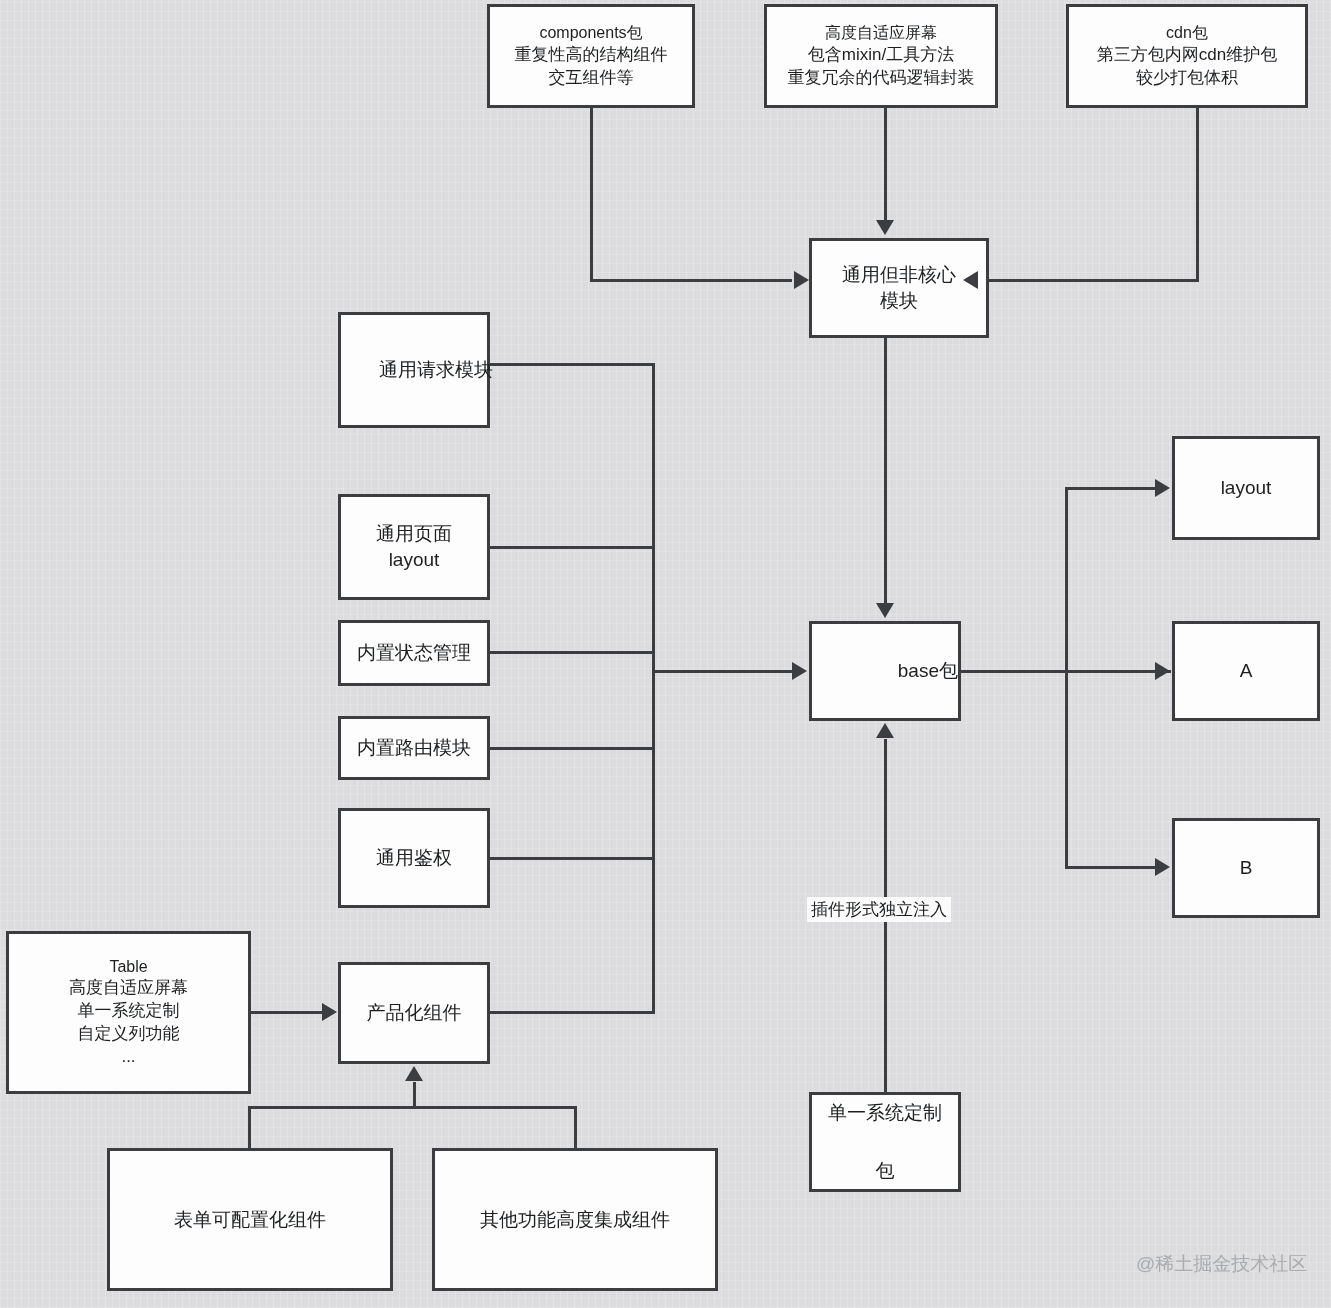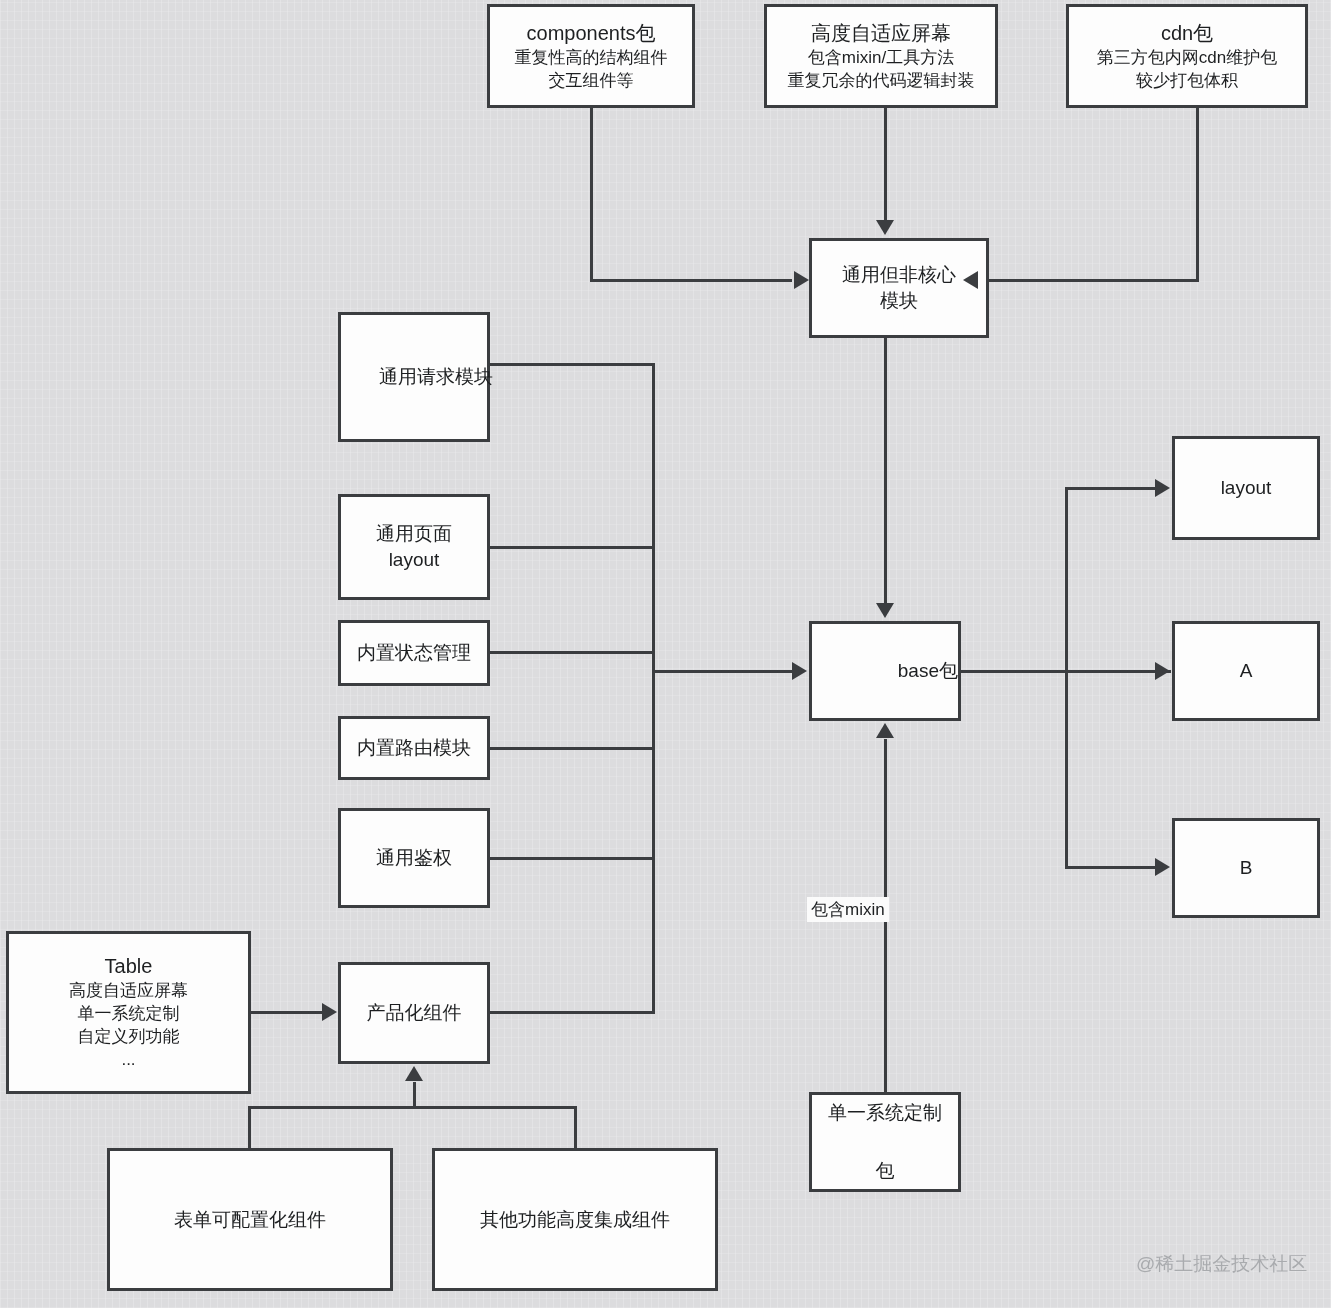--- a/index.html
+++ b/index.html
@@ -33,21 +33,21 @@
     display: flex;
     flex-direction: column;
     align-items: center;
     justify-content: center;
     text-align: center;
     color: #1d1f21;
     line-height: 1.35;
     z-index: 3;
   }
   .node .ln { display: block; white-space: nowrap; }
-  .t-title { font-size: 20px; }
+  .t-title { font-size: 16px; }
   .t-sub   { font-size: 17px; }
   .t-main  { font-size: 19px; }
 
   .edge {
     position: absolute;
     background: #3b3d40;
     z-index: 2;
   }
   .h { height: 3px; }
   .v { width: 3px; }
@@ -102,21 +102,21 @@
     <span class="ln t-title">cdn包</span>
     <span class="ln t-sub">第三方包内网cdn维护包</span>
     <span class="ln t-sub">较少打包体积</span>
   </div>
 
   <div class="node" style="left:809px; top:238px; width:180px; height:100px;">
     <span class="ln t-main">通用但非核心</span>
     <span class="ln t-main">模块</span>
   </div>
 
-  <div class="node" style="left:338px; top:312px; width:152px; height:130px;padding-left:44px;">
+  <div class="node" style="left:338px; top:312px; width:152px; height:116px;padding-left:44px;">
     <span class="ln t-main">通用请求模块</span>
   </div>
 
   <div class="node" style="left:338px; top:494px; width:152px; height:106px;">
     <span class="ln t-main">通用页面</span>
     <span class="ln t-main">layout</span>
   </div>
 
   <div class="node" style="left:338px; top:620px; width:152px; height:66px;">
     <span class="ln t-main">内置状态管理</span>
@@ -212,17 +212,17 @@
   <div class="edge h" style="left:1065px; top:487px; width:90px;"></div>
   <div class="arrow ar-right" style="left:1155px; top:479px;"></div>
 
   <div class="arrow ar-right" style="left:1155px; top:662px;"></div>
 
   <div class="edge h" style="left:1065px; top:866px; width:90px;"></div>
   <div class="arrow ar-right" style="left:1155px; top:858px;"></div>
 
   <div class="edge v" style="left:884px; top:739px; height:353px;"></div>
   <div class="arrow ar-up" style="left:876px; top:723px;"></div>
-  <div class="edge-label" style="left:807px; top:897px;">包含mixin</div>
+  <div class="edge-label" style="left:807px; top:897px;">插件形式独立注入</div>
 
   <div class="watermark" style="left:1136px; top:1251px;">@稀土掘金技术社区</div>
 
 </div>
 
 </body></html>

